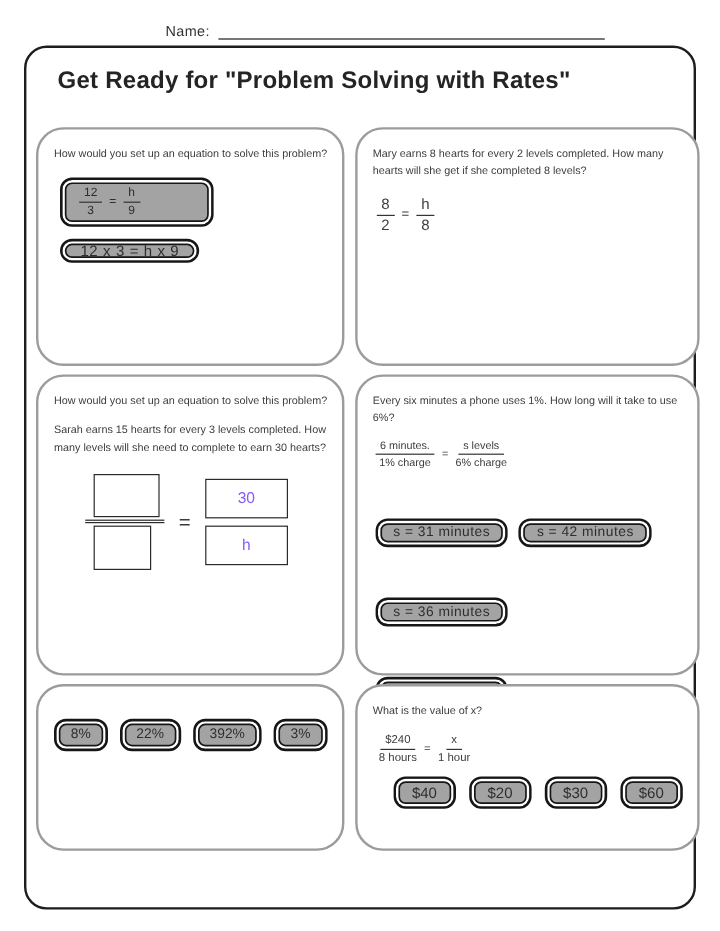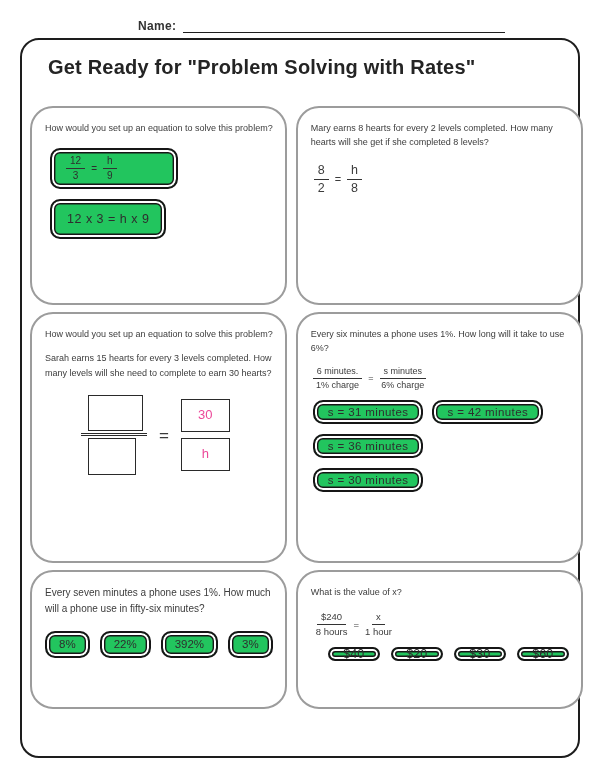--- a/index.html
+++ b/index.html
@@ -8,21 +8,21 @@
     width: 600px; height: 776px;
     font-family: "Liberation Sans", sans-serif;
     color: #3c3c3c;
     position: relative;
     overflow: hidden;
   }
 
   
   .name-row {
     position: absolute; top: 18px; left: 138px;
-    display: flex; align-items: center; gap: 7px; font-weight: bold;
+    display: flex; align-items: center; gap: 7px;
   }
   .name-label { font-size: 12px; color: #333; letter-spacing: 0.3px; }
   .name-line {
     display: inline-block; width: 322px; height: 15px;
     border-bottom: 1.7px solid #1f1f1f;
   }
 
   
   .sheet {
     position: absolute; left: 20px; top: 38px;
@@ -50,41 +50,41 @@
     font-size: 9px; line-height: 1.6; color: #3c3c3c;
     background: #fff;
   }
   .prompt { margin-bottom: 10px; }
 
   
   .choice {
     display: inline-flex; align-items: center; justify-content: center;
     border: 2px solid #161616; border-radius: 10px;
     box-shadow: inset 0 0 0 2px #fff, inset 0 0 0 3.4px #161616;
-    background: #22c55e; color: #2e2e2e;
+    background: #a3a3a3; color: #2e2e2e;
   }
 
   
   .eqrow { display: flex; align-items: center; }
   .frac {
     display: inline-flex; flex-direction: column; align-items: center;
     line-height: 1.25; text-align: center;
   }
   .frac .num { border-bottom: 1.5px solid #333; padding: 0 4px 1px; }
   .frac .den { padding-top: 1px; }
   .eqsign { margin: 0 6px; }
 
   
   .p1-fracbox {
     margin: 13px 0 0 5px; width: 128px; height: 41px;
     justify-content: flex-start; padding-left: 14px;
     font-size: 10px;
   }
   .p1-ansbox {
-    margin: 10px 0 0 5px; height: 40px; padding: 0 15px;
+    margin: 10px 0 0 5px; height: 20px; padding: 0 15px;
     font-size: 12.5px; letter-spacing: 0.5px;
   }
 
   
   .p2-eq { margin: 13px 0 0 3px; font-size: 12.5px; }
   .p2-eq .eqsign { font-size: 11px; }
 
   
   .boxed-prop {
     margin-top: 15px;
@@ -94,39 +94,39 @@
   .bp-box { border: 1.7px solid #2a2a2a; background: #fff; }
   .bp-top { width: 55px; height: 36px; }
   .bp-bar {
     width: 66px; height: 3px; margin: 2px 0 2px -7px;
     border-top: 1.5px solid #2a2a2a; border-bottom: 1.5px solid #2a2a2a;
   }
   .bp-bottom { width: 48px; height: 37px; }
   .bp-eq { font-size: 17px; color: #3a3a3a; margin: 0 12px; }
   .bp-right { display: flex; flex-direction: column; align-items: center; gap: 6px; }
   .bp-val {
-    width: 49px; height: 33px; display: flex; align-items: center; justify-content: center;
-    font-size: 13px; color: #ec4899;
+    width: 69px; height: 33px; display: flex; align-items: center; justify-content: center;
+    font-size: 13px; color: #8b5cf6;
   }
 
   
   .p4-eq { margin: 10px 0 0 2px; font-size: 9px; line-height: 1.3; }
   .p4-choices { margin: 9px 0 0 2px; display: flex; flex-direction: column; gap: 10px; }
   .p4-row { display: flex; gap: 9px; }
-  .choice-s { height: 24px; padding: 0 13px; font-size: 11.5px; letter-spacing: 0.4px; }
+  .choice-s { height: 24px; padding: 0 13px; font-size: 11.5px; letter-spacing: 0.4px; margin-top: 32px; }
 
   
   .panel-p5 { font-size: 10px; }
   .p5-choices { margin: 14px 0 0 0; display: flex; gap: 10px; }
   .choice-pct { height: 27px; min-width: 44px; padding: 0 12px; font-size: 11.5px; }
 
   
   .p6-eq { margin: 12px 0 0 5px; font-size: 9.5px; line-height: 1.3; }
   .p6-choices { margin: 9px 0 0 17px; display: flex; gap: 11px; }
-  .choice-usd { height: 14px; min-width: 52px; padding: 0 11px; font-size: 12.5px; }
+  .choice-usd { height: 27px; min-width: 52px; padding: 0 11px; font-size: 12.5px; }
 </style>
 </head>
 <body>
 
 <div class="name-row">
   <span class="name-label">Name:</span>
   <span class="name-line"></span>
 </div>
 
 <div class="sheet">
@@ -186,40 +186,39 @@
 
     <section class="panel">
       <p class="problem">Every six minutes a phone uses 1%. How long will it take to use 6%?</p>
       <div class="eqrow p4-eq">
         <span class="frac">
           <span class="num">6 minutes.</span>
           <span class="den">1% charge</span>
         </span>
         <span class="eqsign">=</span>
         <span class="frac">
-          <span class="num">s minutes</span>
+          <span class="num">s levels</span>
           <span class="den">6% charge</span>
         </span>
       </div>
       <div class="p4-choices">
         <div class="p4-row">
           <span class="choice choice-s">s = 31 minutes</span>
           <span class="choice choice-s">s = 42 minutes</span>
         </div>
         <div class="p4-row">
           <span class="choice choice-s">s = 36 minutes</span>
         </div>
         <div class="p4-row">
           <span class="choice choice-s">s = 30 minutes</span>
         </div>
       </div>
     </section>
 
     <section class="panel panel-p5">
-      <p class="problem">Every seven minutes a phone uses 1%. How much will a phone use in fifty-six minutes?</p>
       <div class="p5-choices">
         <span class="choice choice-pct">8%</span>
         <span class="choice choice-pct">22%</span>
         <span class="choice choice-pct">392%</span>
         <span class="choice choice-pct">3%</span>
       </div>
     </section>
 
     <section class="panel">
       <p class="problem">What is the value of x?</p>

